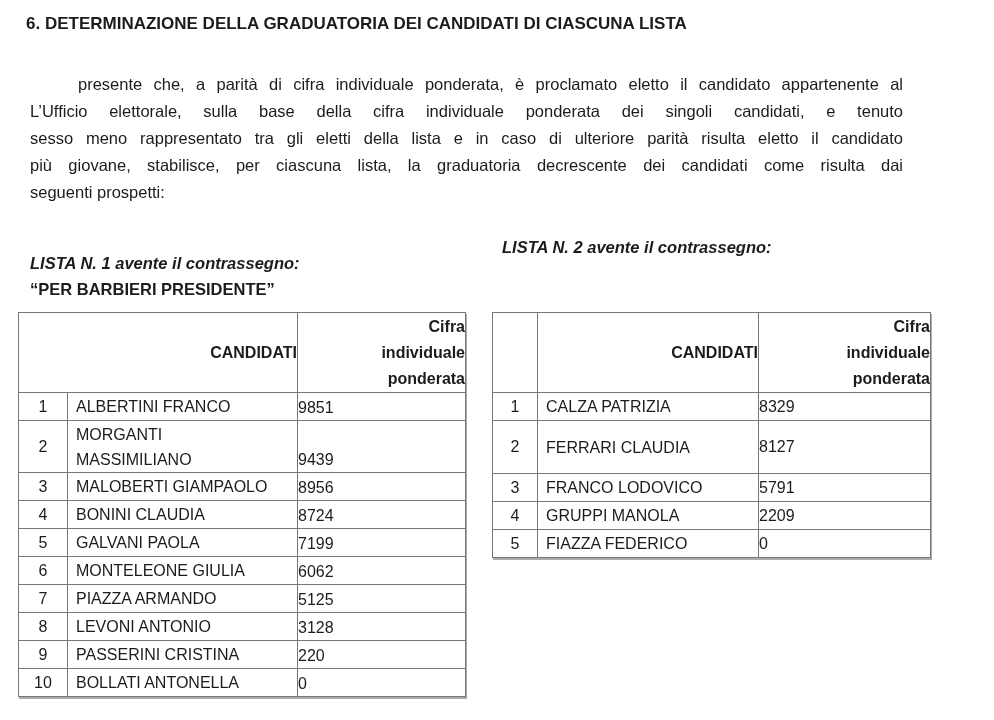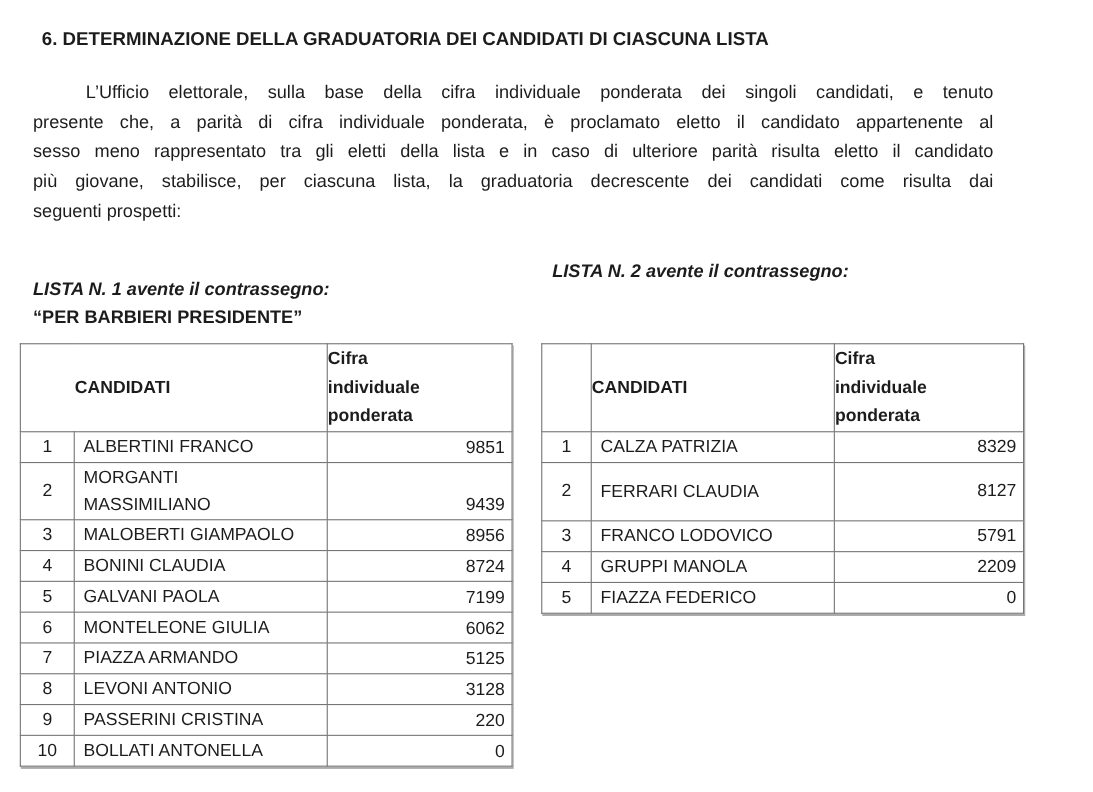--- a/index.html
+++ b/index.html
@@ -9,21 +9,21 @@
     height: 720px;
     background: #ffffff;
     font-family: "Liberation Sans", "DejaVu Sans", sans-serif;
     color: #1c1c1c;
     overflow: hidden;
   }
   .doc-title {
     position: absolute;
     left: 26px;
     top: 14px;
-    margin: 12px;
+    margin: 0;
     font-size: 17px;
     font-weight: bold;
     white-space: nowrap;
   }
   .paragraph {
     position: absolute;
     left: 30px;
     top: 71px;
     width: 873px;
     font-size: 16.5px;
@@ -58,41 +58,41 @@
   }
   .t1 { left: 18px;  width: 447px; }
   .t2 { left: 492px; width: 438px; }
   .ctable th, .ctable td {
     border: 1px solid #767676;
     padding: 0;
     vertical-align: middle;
     overflow: hidden;
   }
   .ctable thead tr { height: 80px; }
-  .ctable th { font-weight: bold; text-align: left; }
+  .ctable th { font-weight: bold; text-align: right; }
   .th-cifra { line-height: 26px; white-space: pre-line; }
   .t1 .th-span2 { padding-left: 49px; }
   .ctable tbody tr { height: 28px; }
   .t1 tbody tr:nth-child(2) { height: 52px; }
   .t2 tbody tr:nth-child(2) { height: 53px; }
   td.pos   { text-align: center; }
   td.name  { text-align: left; padding-left: 8px; white-space: pre-line; line-height: 25px; }
-  td.cifra { text-align: right; padding-right: 6px; }
+  td.cifra { text-align: left; padding-right: 6px; }
   .t1 td.cifra { vertical-align: bottom; padding-bottom: 3px; }
 </style>
 </head>
 <body>
 
 <div class="doc">
 
   <h1 class="doc-title">6. DETERMINAZIONE DELLA GRADUATORIA DEI CANDIDATI DI CIASCUNA LISTA</h1>
 
   <div class="paragraph">
+      <div class="line">presente che, a parità di cifra individuale ponderata, è proclamato eletto il candidato appartenente al</div>
       <div class="line">L’Ufficio elettorale, sulla base della cifra individuale ponderata dei singoli candidati, e tenuto</div>
-      <div class="line">presente che, a parità di cifra individuale ponderata, è proclamato eletto il candidato appartenente al</div>
       <div class="line">sesso meno rappresentato tra gli eletti della lista e in caso di ulteriore parità risulta eletto il candidato</div>
       <div class="line">più giovane, stabilisce, per ciascuna lista, la graduatoria decrescente dei candidati come risulta dai</div>
       <div class="line">seguenti prospetti:</div>
     </div>
 
   <div class="list-heading lh1">
     <div class="intro">LISTA N. 1 avente il contrassegno:</div>
     <div class="lname">
         <div class="line">“PER BARBIERI PRESIDENTE”</div>
       </div>

